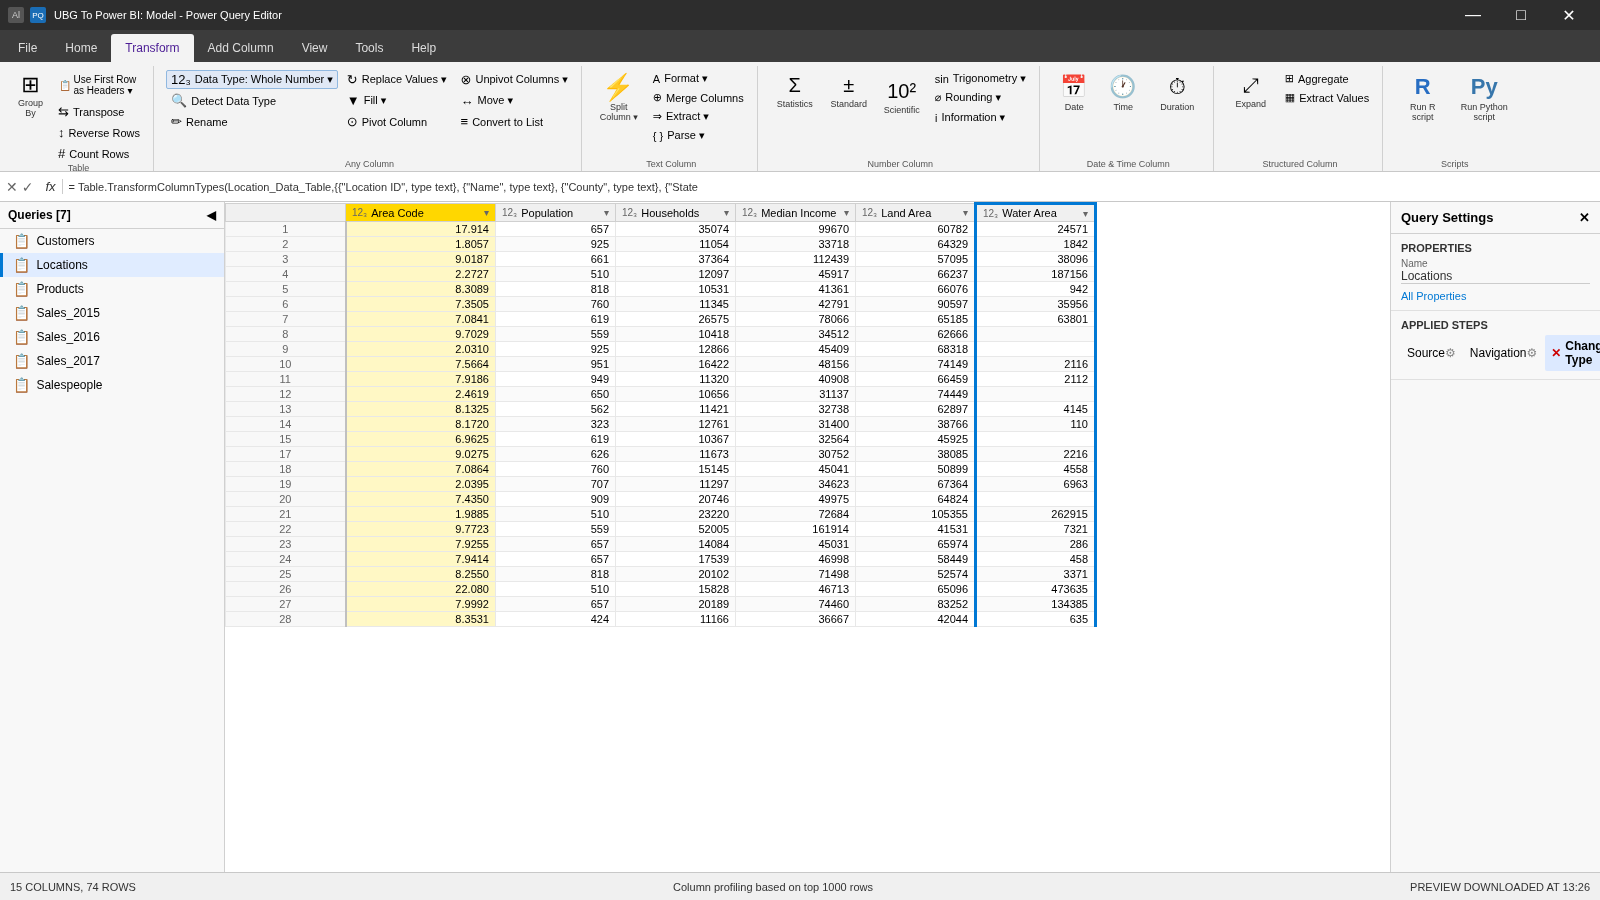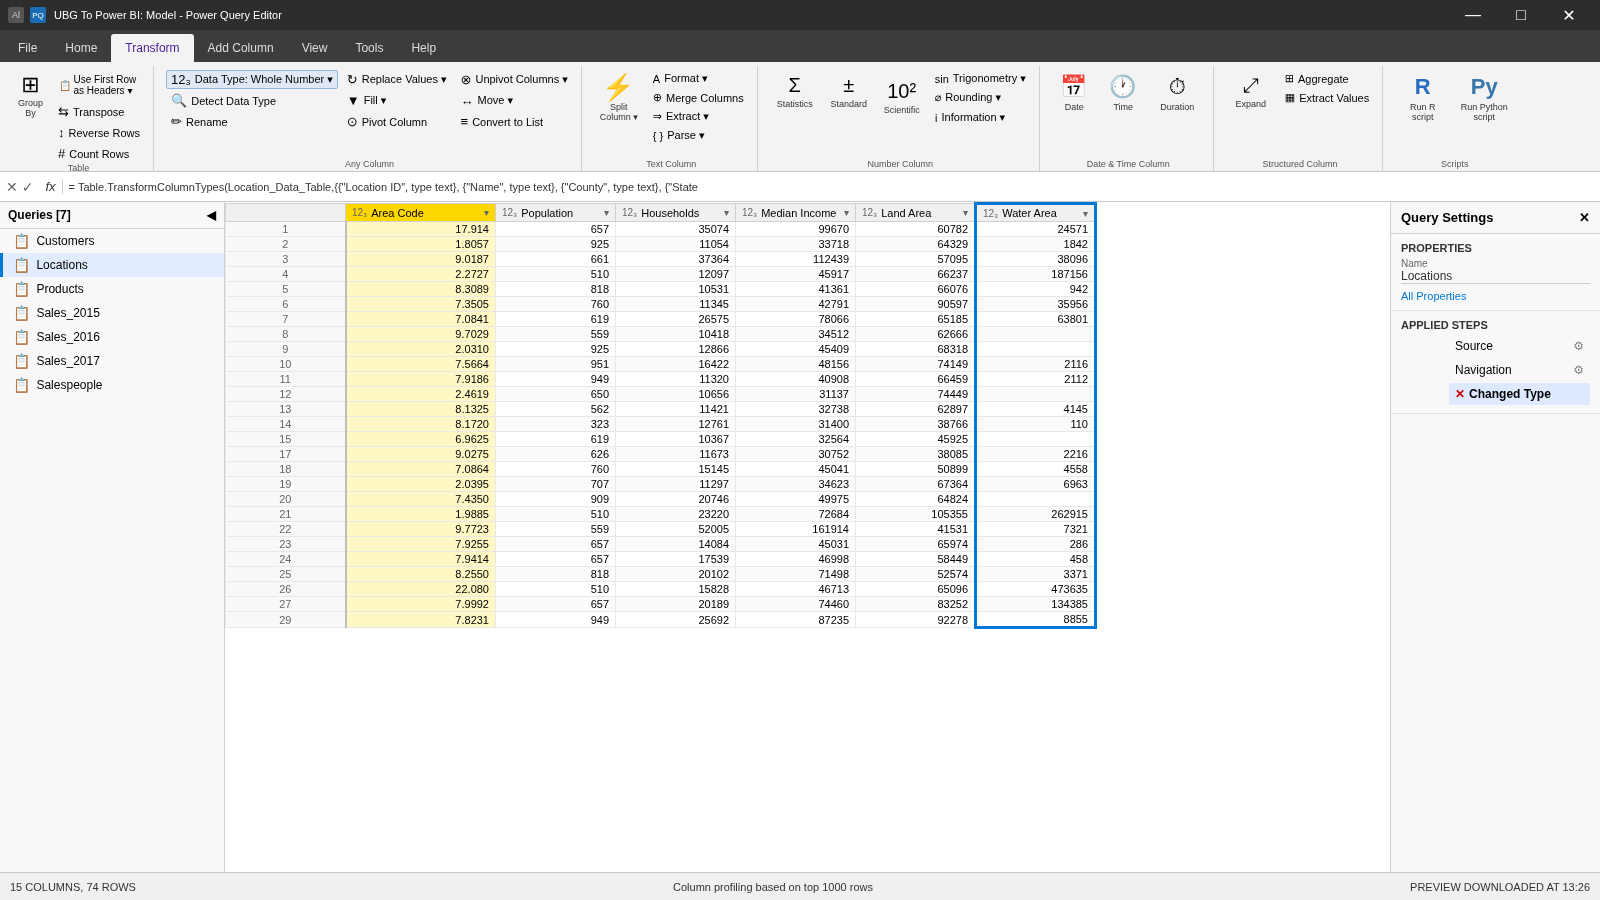--- a/index.html
+++ b/index.html
@@ -215,21 +215,21 @@
       padding: 8px 10px;
       border-bottom: 1px solid #d0d0d0;
       font-weight: 600;
       font-size: 13px;
     }
     .right-panel-section { padding: 8px 10px; border-bottom: 1px solid #e0e0e0; }
     .right-panel-section-title { font-weight: 600; font-size: 11px; color: #333; margin-bottom: 4px; }
     .prop-row { margin-bottom: 4px; }
     .prop-label { font-size: 10px; color: #666; }
     .prop-value { font-size: 12px; color: #333; }
-    .applied-steps-list { display: flex; flex-direction: column; gap: 2px; margin-left: 48px; }
+    .applied-steps-list { display: flex; flex-direction: row; gap: 2px; }
     .step-item {
       display: flex;
       align-items: center;
       justify-content: space-between;
       padding: 4px 6px;
       cursor: pointer;
       border-radius: 2px;
       font-size: 12px;
     }
     .step-item.active { background: #dce9ff; font-weight: 600; }
@@ -806,27 +806,27 @@
             <tr>
               <td class="row-num">27</td>
               <td style="background: rgb(255, 248, 197); text-align: right;">7.9992</td>
               <td>657</td>
               <td>20189</td>
               <td>74460</td>
               <td>83252</td>
               <td style="border-left: 3px solid rgb(0, 120, 212); border-right: 3px solid rgb(0, 120, 212);">134385</td>
             </tr>
             <tr>
-              <td class="row-num">29</td>
-              <td style="background: rgb(255, 248, 197); text-align: right;">7.8231</td>
-              <td>949</td>
-              <td>25692</td>
-              <td>87235</td>
-              <td>92278</td>
-              <td style="border-left: 3px solid rgb(0, 120, 212); border-right: 3px solid rgb(0, 120, 212); border-bottom: 3px solid rgb(0, 120, 212);">8855</td>
+              <td class="row-num">28</td>
+              <td style="background: rgb(255, 248, 197); text-align: right;">8.3531</td>
+              <td>424</td>
+              <td>11166</td>
+              <td>36667</td>
+              <td>42044</td>
+              <td style="border-left: 3px solid rgb(0, 120, 212); border-right: 3px solid rgb(0, 120, 212);">635</td>
             </tr>
           </tbody>
       </table>
     </div>
   </div>
 
   <div class="right-panel">
     <div class="right-panel-header">
       <span>Query Settings</span>
       <span>✕</span>

